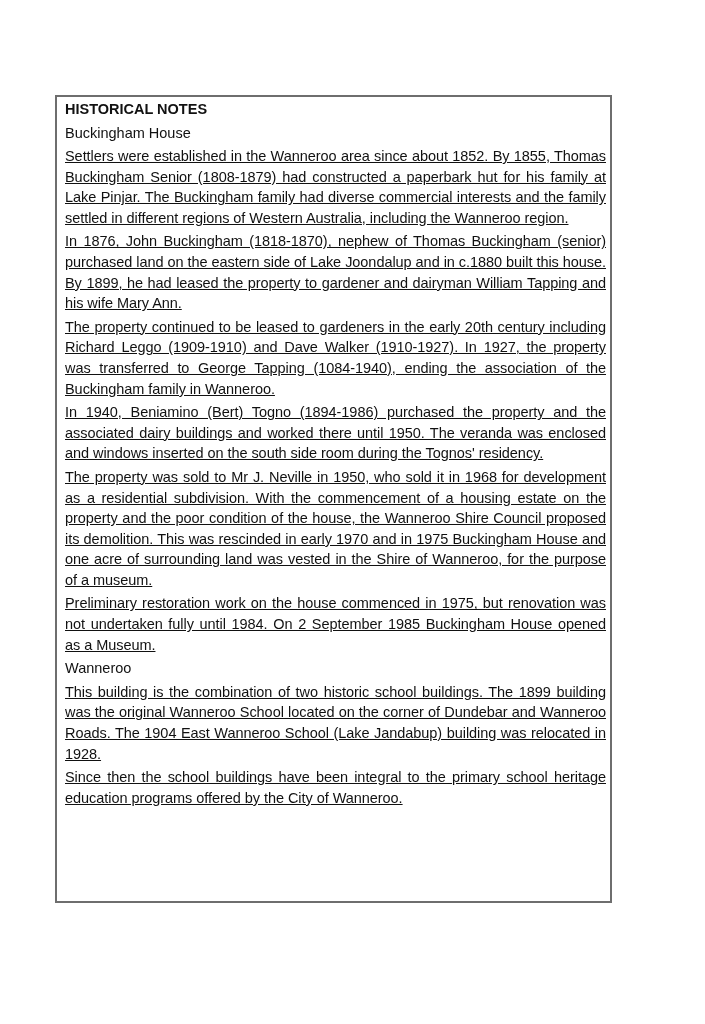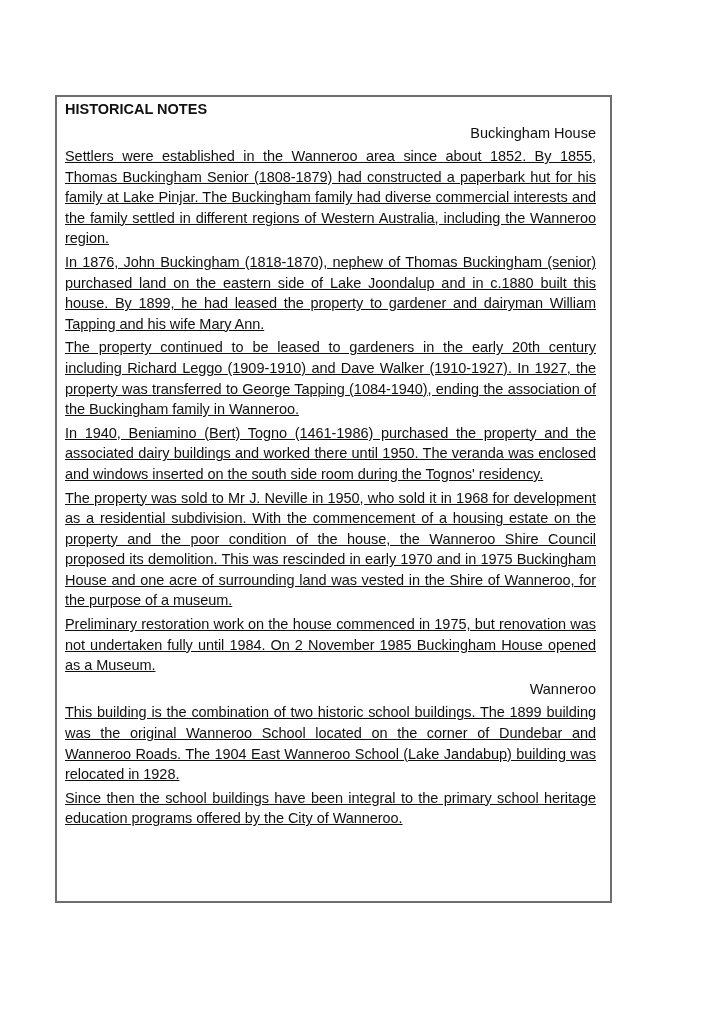--- a/index.html
+++ b/index.html
@@ -19,34 +19,33 @@
       position: absolute;
       left: 55px;
       top: 95px;
       width: 553px;
       height: 804px;
       border: 2px solid #6e6e6e;
       box-sizing: content-box;
       padding: 0;
     }
     .notes-inner {
-      padding: 2px 14px 0 8px;
+      padding: 2px 4px 0 8px;
     }
     .heading {
       font-weight: bold;
       font-size: 14.5px;
       line-height: 20.5px;
       margin: 0 0 3px 0;
       padding-top: 0;
     }
     .subheading {
       font-size: 14.5px;
       line-height: 20.5px;
       margin: 0 0 3px 0;
-      text-align: right;
     }
     .para {
       font-size: 14.5px;
       line-height: 20.6px;
       text-align: justify;
       margin: 0 0 3px 0;
       letter-spacing: -0.05px;
       text-decoration: underline;
     }
   </style>
@@ -55,23 +54,23 @@
 
 <div class="notes-box">
   <div class="notes-inner">
     <div class="heading">HISTORICAL NOTES</div>
 
     <div>
       <div class="subheading">Buckingham House</div>
       <p class="para">Settlers were established in the Wanneroo area since about 1852. By 1855, Thomas Buckingham Senior (1808-1879) had constructed a paperbark hut for his family  at Lake Pinjar. The Buckingham family had diverse commercial interests and the family settled in different regions of Western Australia, including the Wanneroo region.</p>
       <p class="para">In 1876, John Buckingham (1818-1870), nephew of Thomas Buckingham (senior) purchased land on the eastern side of Lake Joondalup and in c.1880 built this house. By 1899, he had leased the property to gardener and dairyman William Tapping and his wife Mary Ann.</p>
       <p class="para">The property continued to be leased to gardeners in the early 20th century including Richard Leggo (1909-1910) and Dave Walker (1910-1927).  In 1927, the property was transferred to George Tapping (1084-1940), ending the association of the Buckingham family in Wanneroo.</p>
-      <p class="para">In 1940, Beniamino (Bert) Togno (1461-1986) purchased the property and the associated dairy buildings and worked there until 1950. The veranda was enclosed and windows inserted on the  south side room during the Tognos' residency.</p>
+      <p class="para">In 1940, Beniamino (Bert) Togno (1894-1986) purchased the property and the associated dairy buildings and worked there until 1950. The veranda was enclosed and windows inserted on the  south side room during the Tognos' residency.</p>
       <p class="para">The property was sold to Mr J. Neville in 1950, who sold it in 1968 for development as a residential subdivision. With the commencement of a housing estate on the property and the poor condition of the house, the Wanneroo Shire Council proposed its demolition. This was rescinded in early 1970 and in 1975 Buckingham House and one acre of surrounding land was vested in the Shire of Wanneroo, for the purpose of a museum.</p>
-      <p class="para">Preliminary restoration work on the house commenced in 1975, but renovation was not undertaken fully until 1984. On 2 November 1985 Buckingham House opened as a Museum.</p>
+      <p class="para">Preliminary restoration work on the house commenced in 1975, but renovation was not undertaken fully until 1984. On 2 September 1985 Buckingham House opened as a Museum.</p>
     </div>
 
     <div>
       <div class="subheading">Wanneroo</div>
       <p class="para">This building is the combination of two historic school buildings. The 1899 building was the original Wanneroo School located on the corner of Dundebar and Wanneroo Roads. The 1904 East Wanneroo School (Lake Jandabup) building was relocated  in 1928.</p>
       <p class="para">Since then the school buildings have been integral to the primary school heritage education programs offered by the City of Wanneroo.</p>
     </div>
   </div>
 </div>
 

